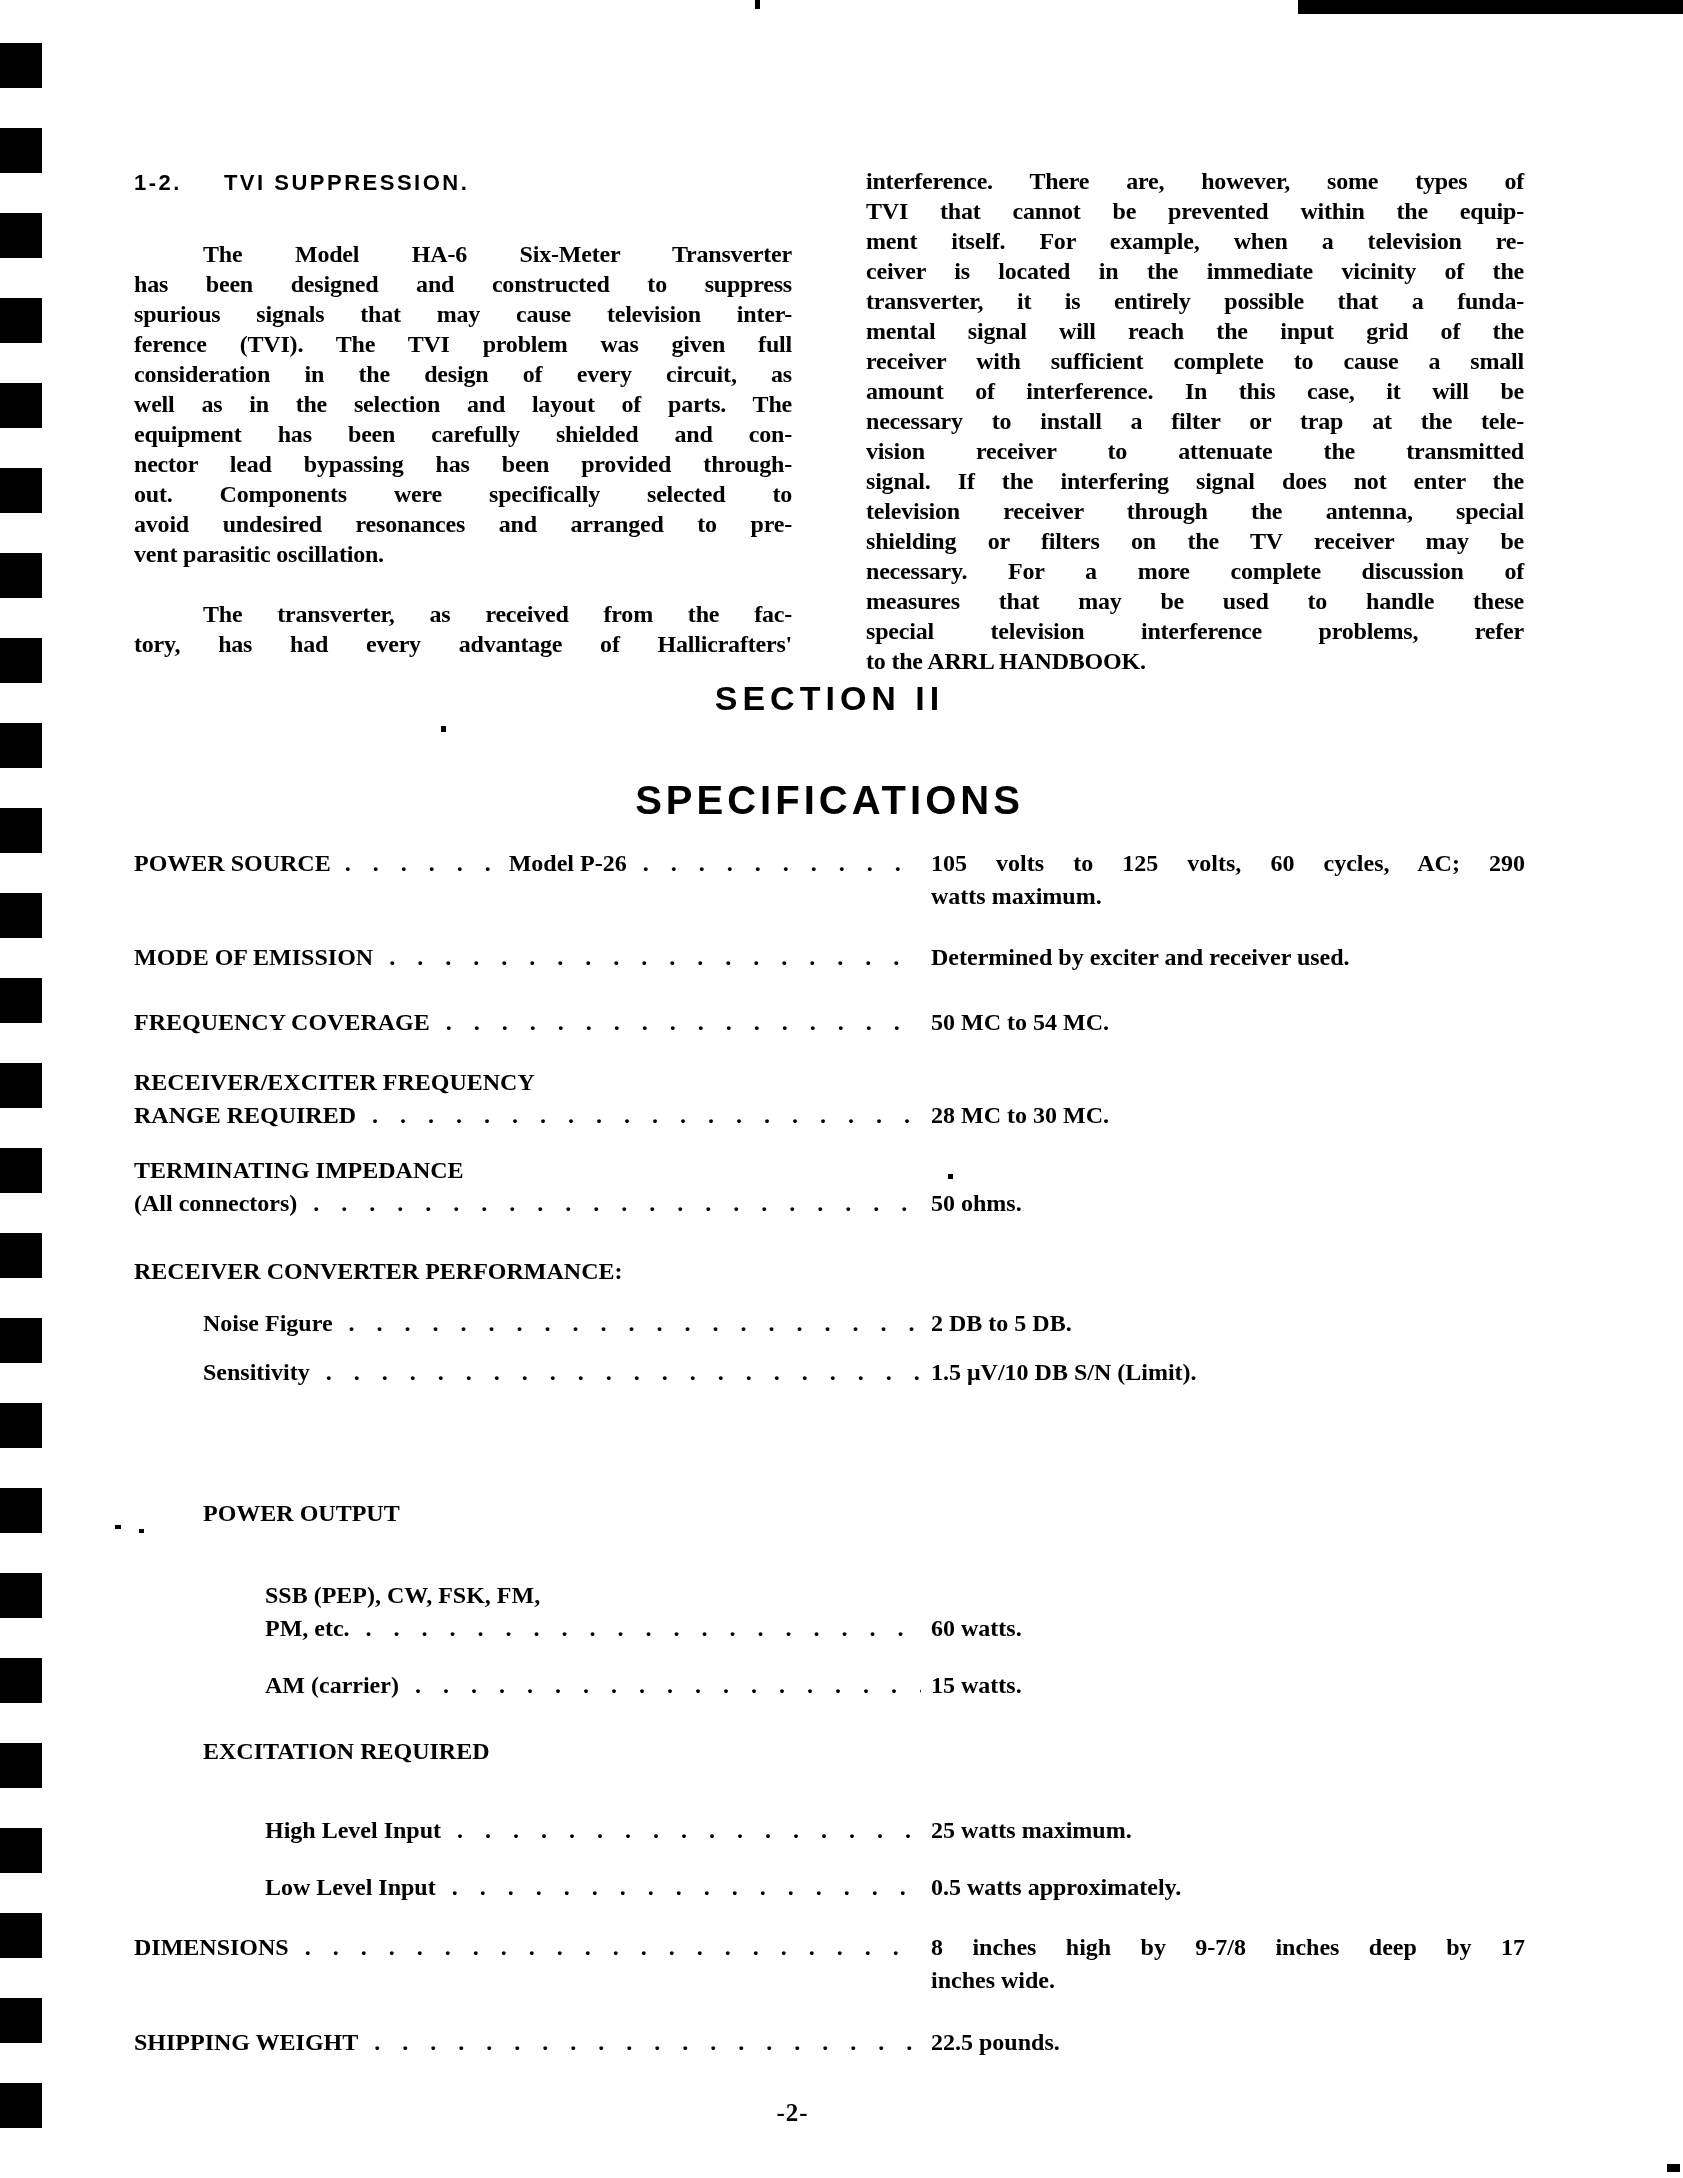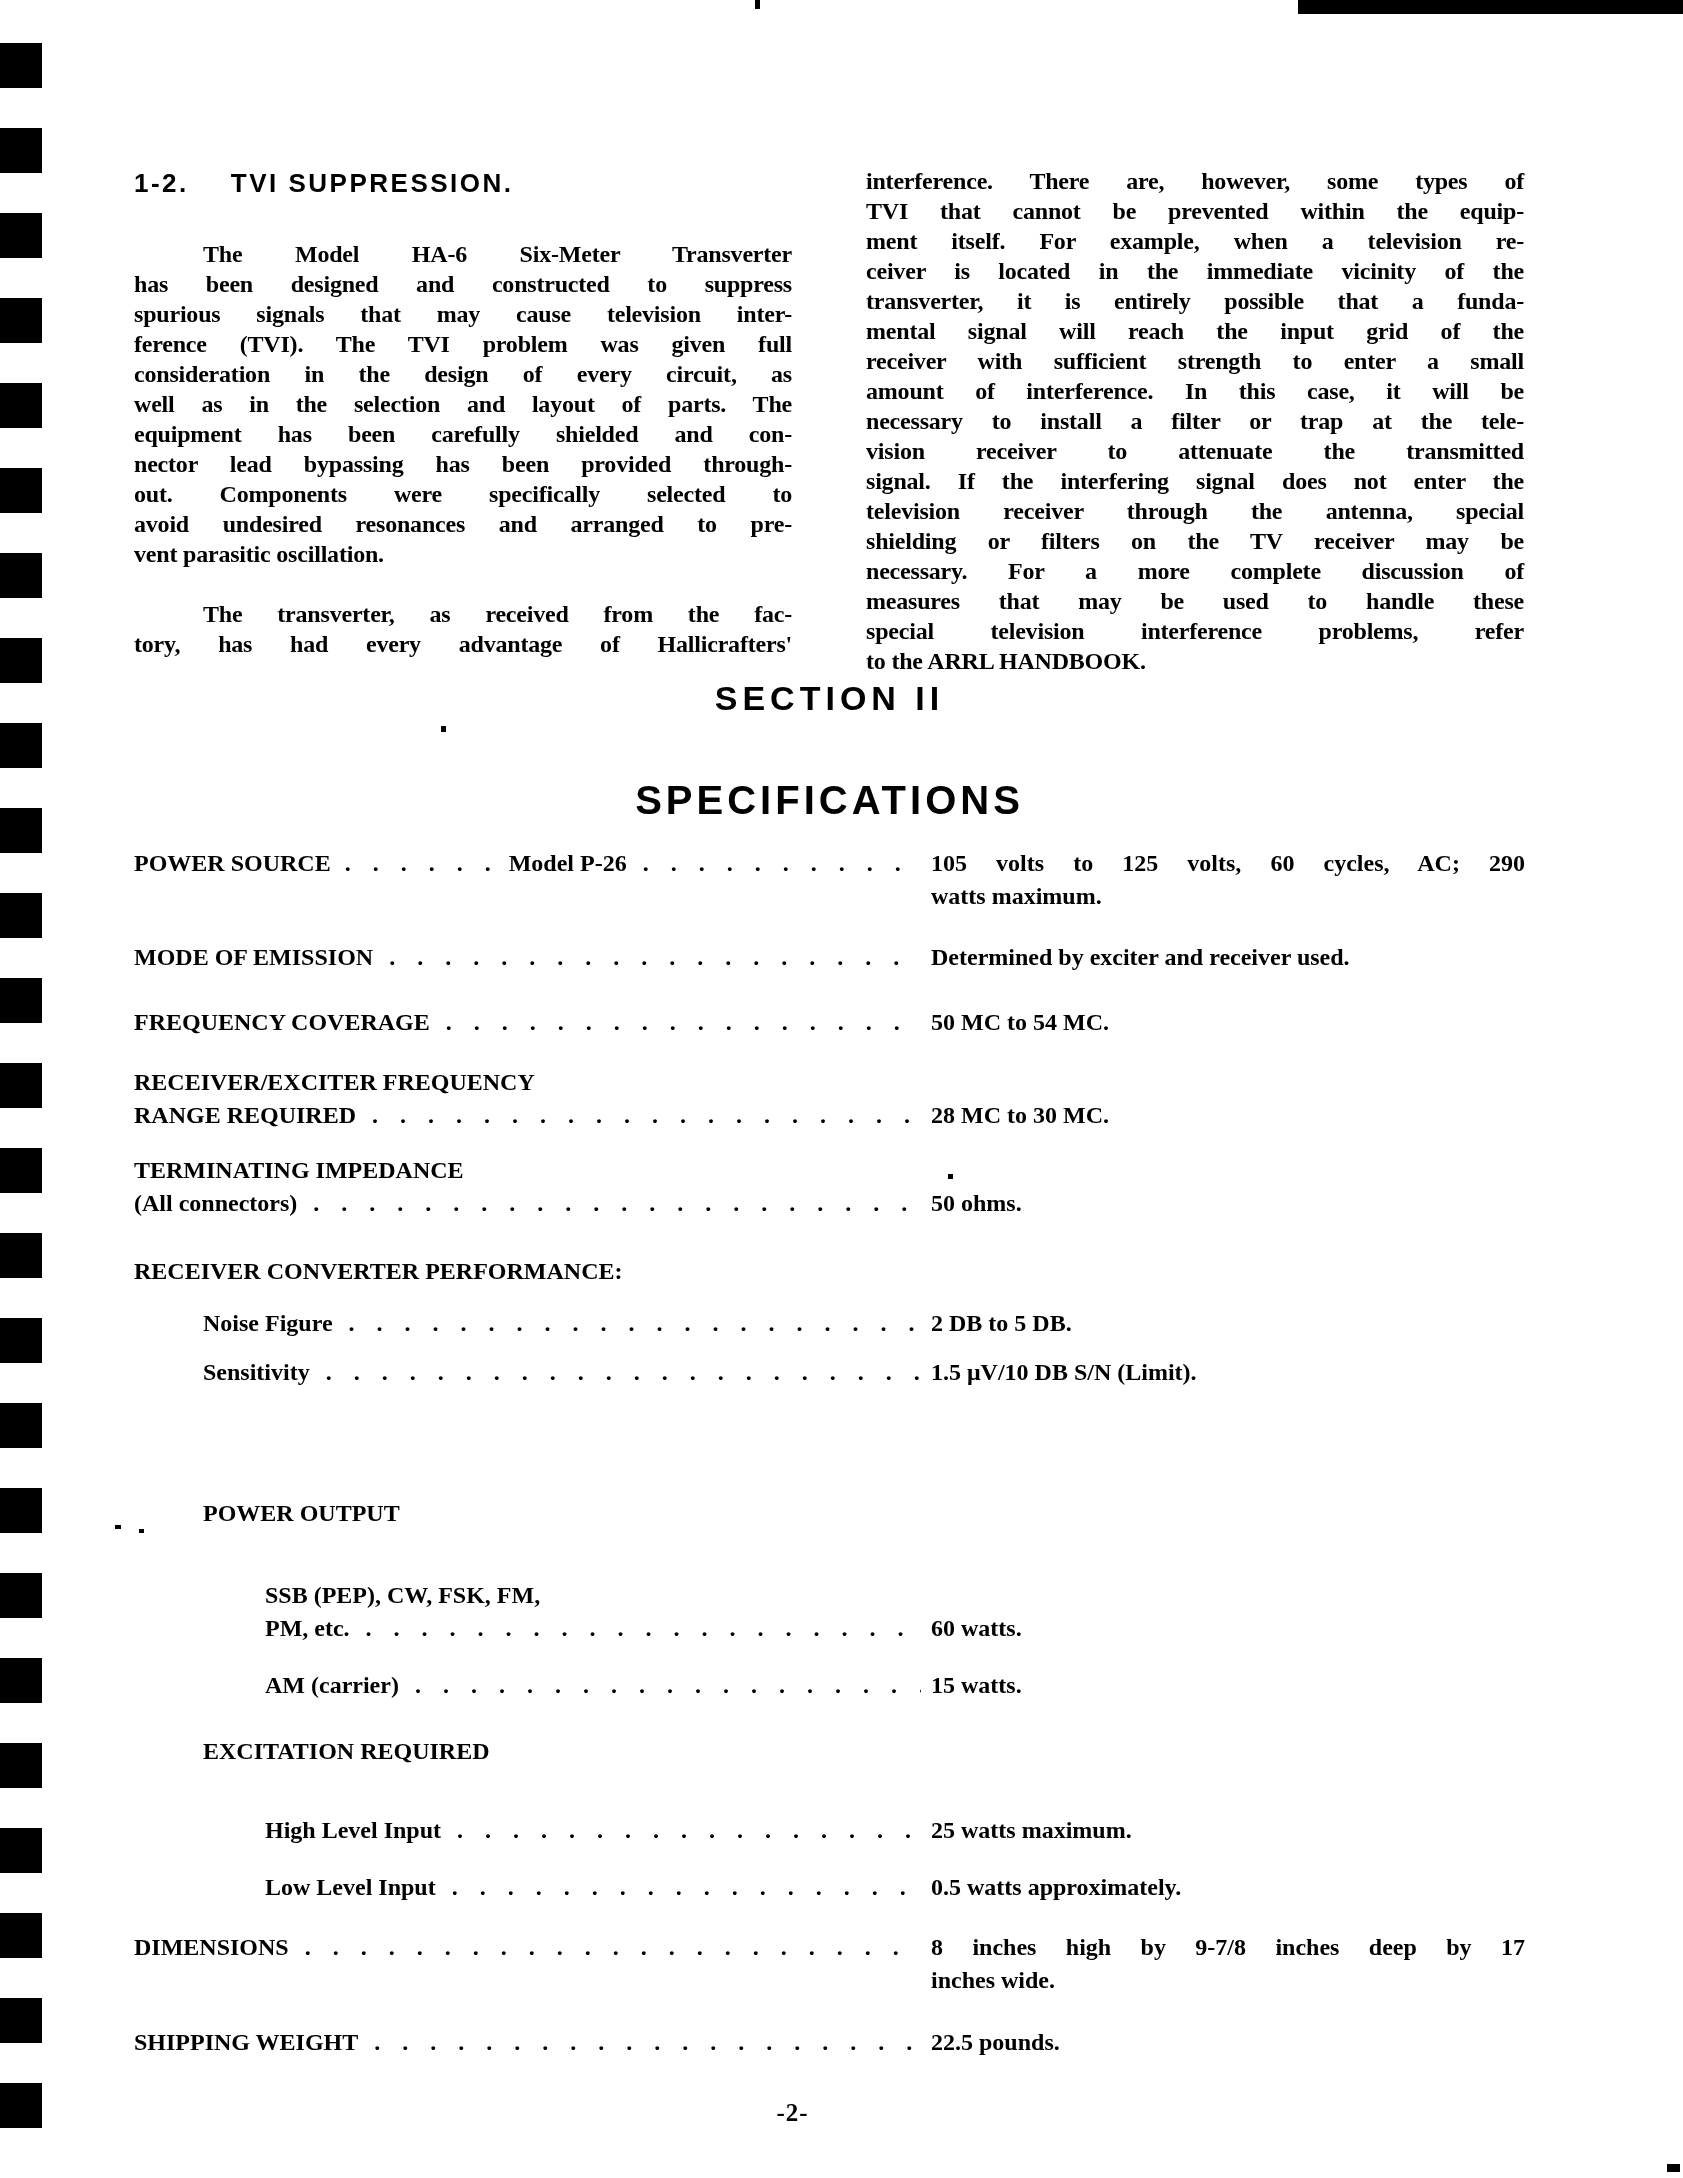--- a/index.html
+++ b/index.html
@@ -8,21 +8,21 @@
     font-family:"Liberation Serif", serif;color:#000;overflow:hidden;
   }
   
   .left-tabs{position:absolute;left:0;top:43px;width:42px;height:2089px;
     background:repeating-linear-gradient(to bottom,#000 0 45px,transparent 45px 85px);}
   .topright-bar{position:absolute;left:1298px;top:0;width:385px;height:14px;background:#000;}
   .topcenter-tick{position:absolute;left:755px;top:0;width:5px;height:9px;background:#000;}
   .bottomright-mark{position:absolute;left:1667px;top:2164px;width:13px;height:8px;background:#000;}
   .speck{position:absolute;background:#000;}
   
-  .h12{font-family:"Liberation Sans", sans-serif;font-weight:bold;font-size:26px;letter-spacing:2.5px;}
+  .h12{font-family:"Liberation Sans", sans-serif;font-weight:bold;font-size:22px;letter-spacing:2.5px;}
   .h12 .h-num{margin-right:42px;}
   .sec-title{position:absolute;left:134px;width:1391px;text-align:center;
     font-family:"Liberation Sans", sans-serif;font-weight:bold;}
   .sec-title.t1{top:679px;font-size:34px;letter-spacing:5px;}
   .sec-title.t2{top:778px;font-size:40px;letter-spacing:4px;}
   
   .col{position:absolute;width:658px;font-size:24px;line-height:30px;font-weight:bold;letter-spacing:-0.2px;}
   .col-left{left:134px;top:168px;}
   .col-right{left:866px;top:166px;}
   .bl{text-align:justify;text-align-last:justify;}
@@ -87,21 +87,21 @@
     </div>
   </div>
 
   <div class="col col-right">
     <div class="bl">interference. There are, however, some types of</div>
     <div class="bl">TVI that cannot be prevented within the equip-</div>
     <div class="bl">ment itself. For example, when a television re-</div>
     <div class="bl">ceiver is located in the immediate vicinity of the</div>
     <div class="bl">transverter, it is entirely possible that a funda-</div>
     <div class="bl">mental signal will reach the input grid of the</div>
-    <div class="bl">receiver with sufficient strength to enter a small</div>
+    <div class="bl">receiver with sufficient complete to cause a small</div>
     <div class="bl">amount of interference. In this case, it will be</div>
     <div class="bl">necessary to install a filter or trap at the tele-</div>
     <div class="bl">vision receiver to attenuate the transmitted</div>
     <div class="bl">signal. If the interfering signal does not enter the</div>
     <div class="bl">television receiver through the antenna, special</div>
     <div class="bl">shielding or filters on the TV receiver may be</div>
     <div class="bl">necessary. For a more complete discussion of</div>
     <div class="bl">measures that may be used to handle these</div>
     <div class="bl">special television interference problems, refer</div>
     <div class="bl noj">to the ARRL HANDBOOK.</div>

